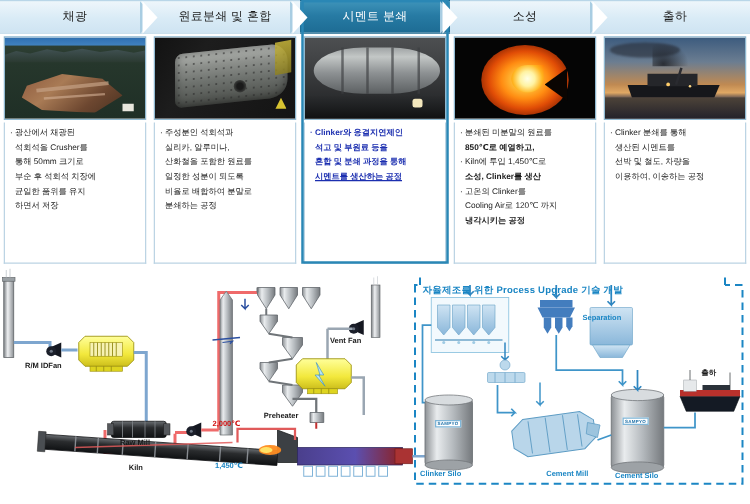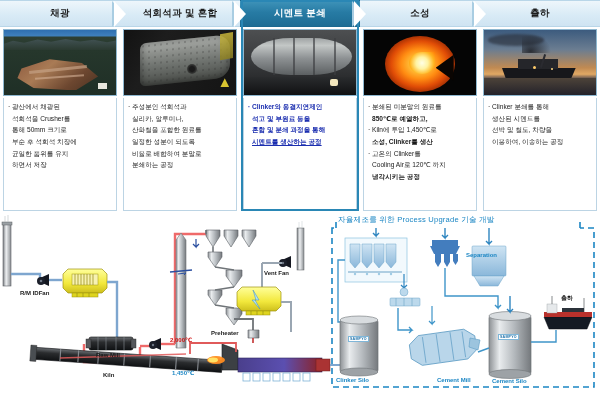--- a/index.html
+++ b/index.html
@@ -31,21 +31,21 @@
   .stage-header {
     position: relative;
     height: 27px;
     background: linear-gradient(to bottom, #eef6fb 0%, #d9ebf6 55%, #cfe4f2 100%);
     border-top: 1px solid #b9d6e8;
     border-bottom: 1px solid #b9d6e8;
     display: flex; align-items: center; justify-content: center;
   }
   .stage-header .label {
     font-size: 9.5px;
-    font-weight: bold;
+    font-weight: normal;
     color: #1c1c1c;
     letter-spacing: 0.3px;
     white-space: nowrap;
   }
   
   .stage-header .chev {
     position: absolute;
     left: 100%;
     top: 0;
     width: 12px; height: 27px;
@@ -274,24 +274,25 @@
     font-size: 6px;
     font-weight: bold;
     color: #1a1a1a;
     white-space: nowrap;
   }
   .dlabel.red { color: #d01010; }
   .dlabel.cyan { color: #1b86c4; }
   .upgrade-title {
     position: absolute;
     font-size: 7.6px;
-    font-weight: normal;
+    font-weight: bold;
     color: #1b86c4;
     white-space: nowrap;
     letter-spacing: .2px;
+    margin-top: 12px;
   }
   .silo-badge {
     position: absolute;
     font-size: 3.6px;
     font-weight: bold;
     color: #1b6fa8;
     background: #ffffff;
     border: .5px solid #7fb6d8;
     padding: 0 1px;
     letter-spacing: .2px;
@@ -323,21 +324,21 @@
         <p style="padding-left:4px">석회석을 Crusher를</p>
         <p style="padding-left:4px">통해 50mm 크기로</p>
         <p style="padding-left:4px">부순 후 석회석 치장에</p>
         <p style="padding-left:4px">균일한 품위를 유지</p>
         <p style="padding-left:4px">하면서 저장</p>
       </div>
     </div>
 
     <div class="stage">
       <div class="stage-header">
-        <span class="label">석회석과 및 혼합</span>
+        <span class="label">원료분쇄 및 혼합</span>
         <span class="chev"></span>
       </div>
       <div class="stage-img">
         <div class="art art-mill">
           <div class="drum">
               <div class="studs"></div>
             </div>
           <div class="port"></div>
             <div class="rail"></div>
             <div class="sign"></div>

